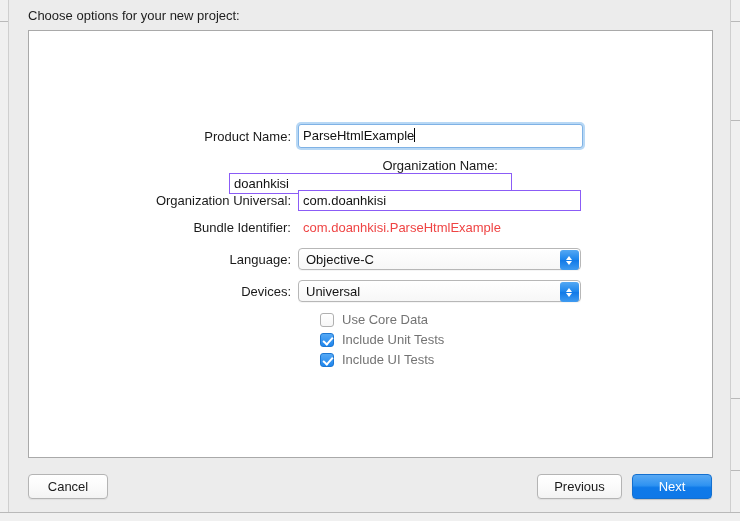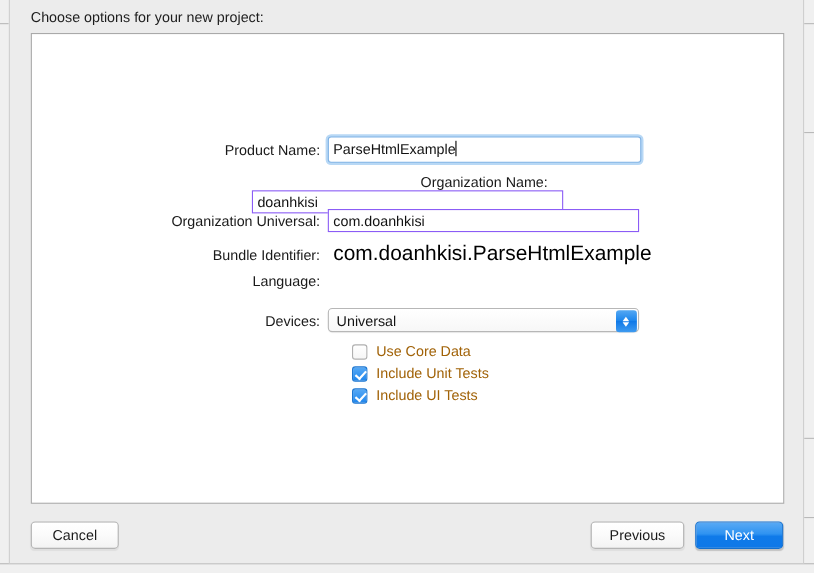--- a/index.html
+++ b/index.html
@@ -121,22 +121,22 @@
     height: 14px;
     background: #000;
     vertical-align: -2px;
     margin-left: 0px;
   }
   .field-text {
     display: inline-block;
   }
 
   .static-value {
-    font-size: 19px;
-    color: #000000;
+    font-size: 13px;
+    color: #ef4444;
     padding-left: 5px;
     white-space: nowrap;
   }
 
   
   .popup {
     position: relative;
     width: 283px;
     height: 22px;
     box-sizing: border-box;
@@ -211,21 +211,21 @@
     left: 4px;
     top: 1px;
     width: 4px;
     height: 8px;
     border: solid #ffffff;
     border-width: 0 2px 2px 0;
     transform: rotate(42deg);
   }
   .check-label {
     font-size: 13px;
-    color: #a16207;
+    color: #737373;
     white-space: nowrap;
   }
 
   
   .btn {
     position: absolute;
     height: 25px;
     box-sizing: border-box;
     border-radius: 4px;
     font-size: 13px;
@@ -288,20 +288,27 @@
         </div>
       </div>
 
       <div class="form-row" style="top: 189px;">
         <div class="lbl">Bundle Identifier:</div>
         <div class="static-value">com.doanhkisi.ParseHtmlExample</div>
       </div>
 
       <div class="form-row" style="top: 217px;">
         <div class="lbl">Language:</div>
+        <div class="popup">
+          <span class="popup-label">Objective-C</span>
+          <span class="popup-stepper">
+            <span class="chev up"></span>
+            <span class="chev down"></span>
+          </span>
+        </div>
       </div>
 
       <div class="form-row" style="top: 249px;">
         <div class="lbl">Devices:</div>
         <div class="popup">
           <span class="popup-label">Universal</span>
           <span class="popup-stepper">
             <span class="chev up"></span>
             <span class="chev down"></span>
           </span>

